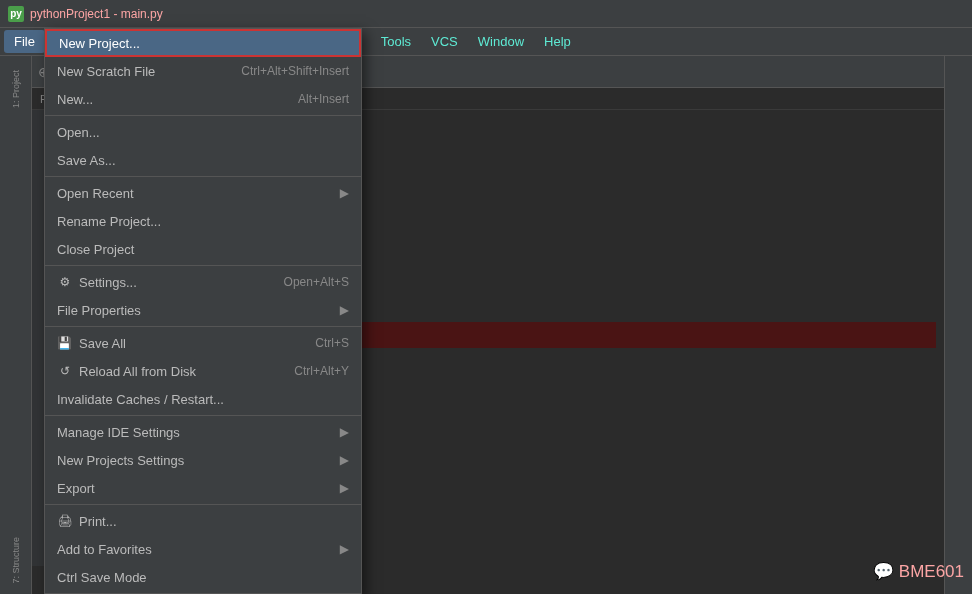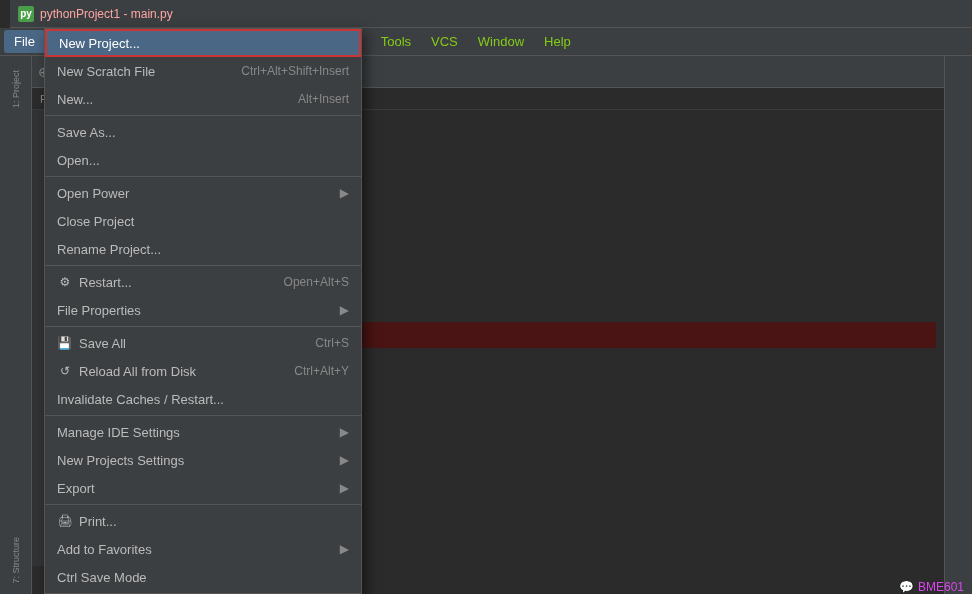--- a/index.html
+++ b/index.html
@@ -15,21 +15,20 @@
     }
 
     
     .title-bar {
       height: 28px;
       background: #3c3f41;
       display: flex;
       align-items: center;
       padding: 4px 8px;
       border-bottom: 1px solid #555;
-      margin-left: 10px;
     }
     .title-bar-icon {
       width: 16px; height: 16px;
       background: #4a9e4a;
       border-radius: 2px;
       margin-right: 6px;
       display: flex; align-items: center; justify-content: center;
       font-size: 10px; color: white; font-weight: bold;
     }
     .title-text {
@@ -41,21 +40,21 @@
     .menu-bar {
       height: 28px;
       background: #3c3f41;
       display: flex;
       align-items: center;
       padding: 0 4px;
       border-bottom: 1px solid #555;
     }
     .menu-item {
       padding: 4px 10px;
-      color: #84cc16;
+      color: #5eead4;
       cursor: pointer;
       font-size: 13px;
       border-radius: 3px;
     }
 
     
     .main-layout {
       display: flex;
       height: calc(594px - 56px);
       position: relative;
@@ -256,24 +255,24 @@
       background: #3c3f41;
       border-left: 1px solid #555;
       display: flex;
       flex-direction: column;
       align-items: center;
     }
 
     
     .watermark {
       position: absolute;
-      bottom: 0;
+      bottom: 12px;
       right: 8px;
-      color: #d946ef;
-      font-size: 12px;
+      color: #fca5a5;
+      font-size: 17px;
       z-index: 50;
     }
   </style>
 </head>
 <body>
 
 <div class="title-bar">
   <div class="title-bar-icon">py</div>
   <span class="title-text">pythonProject1 - main.py</span>
 </div>
@@ -419,57 +418,57 @@
       <div class="item-left">
         <span>New...</span>
       </div>
       <span class="shortcut">Alt+Insert</span>
     </div>
 
     <div class="dropdown-separator"></div>
 
     <div class="dropdown-item">
       <div class="item-left">
+        <span>Open...</span>
+      </div>
+    </div>
+
+    <div class="dropdown-item">
+      <div class="item-left">
         <span>Save As...</span>
       </div>
     </div>
 
-    <div class="dropdown-item">
-      <div class="item-left">
-        <span>Open...</span>
-      </div>
-    </div>
-
-    <div class="dropdown-separator"></div>
-
-    <div class="dropdown-item">
-      <div class="item-left">
-        <span>Open Power</span>
+    <div class="dropdown-separator"></div>
+
+    <div class="dropdown-item">
+      <div class="item-left">
+        <span>Open Recent</span>
       </div>
       <span class="arrow">▶</span>
     </div>
 
     <div class="dropdown-item">
       <div class="item-left">
+        <span>Rename Project...</span>
+      </div>
+    </div>
+
+    <div class="dropdown-item">
+      <div class="item-left">
         <span>Close Project</span>
       </div>
     </div>
 
-    <div class="dropdown-item">
-      <div class="item-left">
-        <span>Rename Project...</span>
-      </div>
-    </div>
-
     <div class="dropdown-separator"></div>
 
     <div class="dropdown-item">
       <div class="item-left">
         <span class="item-icon">⚙</span>
-        <span>Restart...</span>
+        <span>Settings...</span>
       </div>
       <span class="shortcut">Open+Alt+S</span>
     </div>
 
     <div class="dropdown-item">
       <div class="item-left">
         <span>File Properties</span>
       </div>
       <span class="arrow">▶</span>
     </div>

